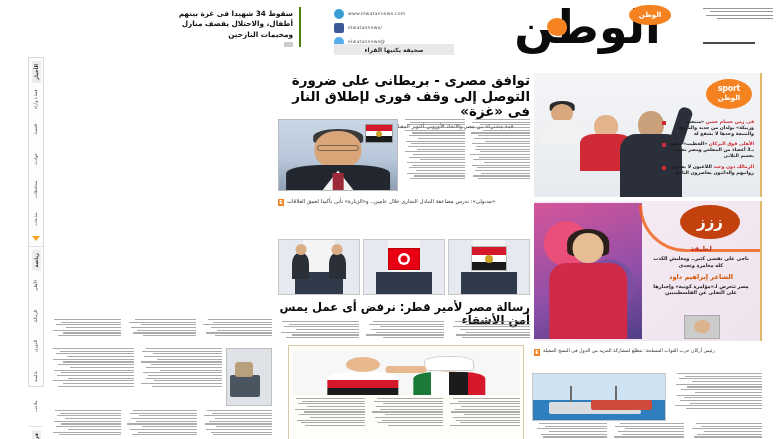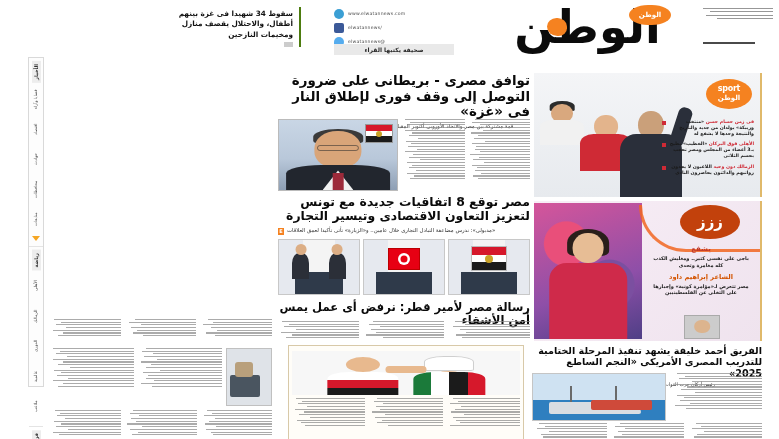--- a/index.html
+++ b/index.html
@@ -451,21 +451,20 @@
                 <i style="width:89%"></i>
                 <i style="width:80%"></i>
                 <i style="width:93%"></i>
                 <i style="width:84%"></i>
             </div>
           </div>
         </div>
       </div>
 
       <div class="story2">
-        <h2>مصر توقع 8 اتفاقيات جديدة مع تونس لتعزيز التعاون الاقتصادى وتيسير التجارة</h2>
         <div class="kicker">
           <span class="bullet">E</span>
           <p>«مدبولى»: ندرس مضاعفة التبادل التجارى خلال عامين.. و«الزيارة» تأتى تأكيدا لعمق العلاقات</p>
         </div>
         <div class="tri-photos">
           <div class="shot">
             <div class="bg-flagwall"></div>
             <div class="podium"></div>
             <div class="person-s" style="left:16%"></div>
             <div class="person-s" style="right:16%"></div>
@@ -738,33 +737,32 @@
           <div class="g1"></div>
           <div class="zz-person">
               <div class="hair"></div>
               <div class="head"></div>
               <div class="body"></div>
             </div>
         </div>
         <div class="zz-swoosh"></div>
         <div class="zz-logo">ززز</div>
         <div class="zz-text">
-          <p class="zz-h">يشفع</p>
+          <p class="zz-h">لطيفة</p>
           <p class="zz-p">باجى على نفسى كتير.. ومغليش الكذب كله مغامرة وتحدى</p>
           <p class="zz-h2">الشاعر إبراهيم داود</p>
           <p class="zz-p">مصر تتعرض لـ«مؤامرة كونية» وإجبارها على التخلى عن الفلسطينيين</p>
         </div>
         <div class="zz-thumb">
           <div class="f"></div>
           <span class="hidden-text">صورة شخصية</span>
         </div>
       </div>
 
       <div class="mil">
-        <h2>الفريق أحمد خليفة يشهد تنفيذ المرحلة الختامية للتدريب المصرى الأمريكى «النجم الساطع 2025»</h2>
         <div class="kicker">
           <span class="bullet">E</span>
           <p>رئيس أركان حرب القوات المسلحة: نتطلع لمشاركة المزيد من الدول فى النسخ المقبلة</p>
         </div>
         <div class="mil-photo">
           <div class="ship"></div>
             <div class="ship2"></div>
             <div class="mast"></div>
             <div class="mast2"></div>
           <span class="hidden-text">قطع بحرية خلال التدريب</span>

